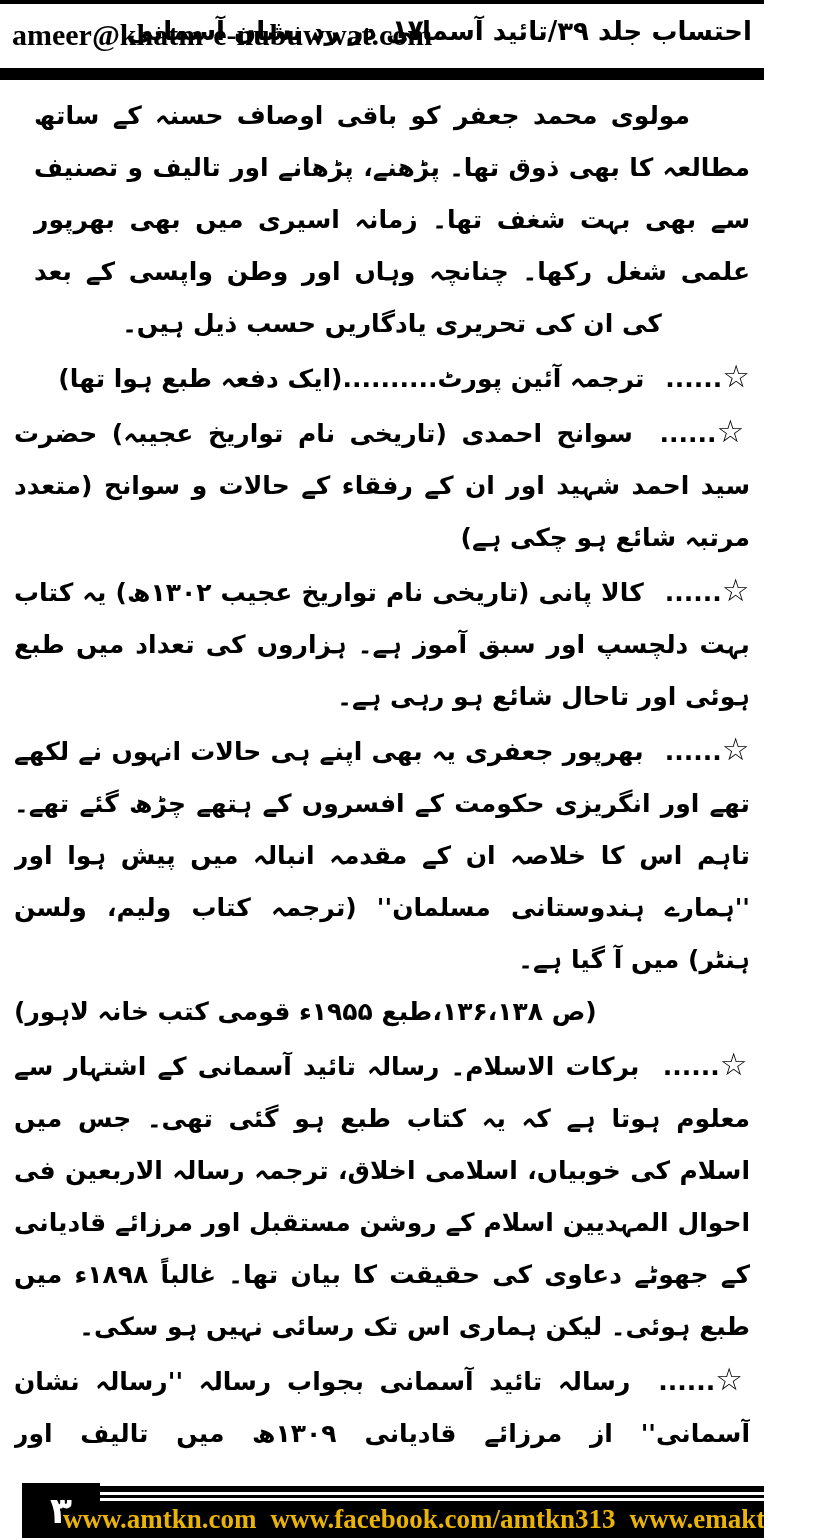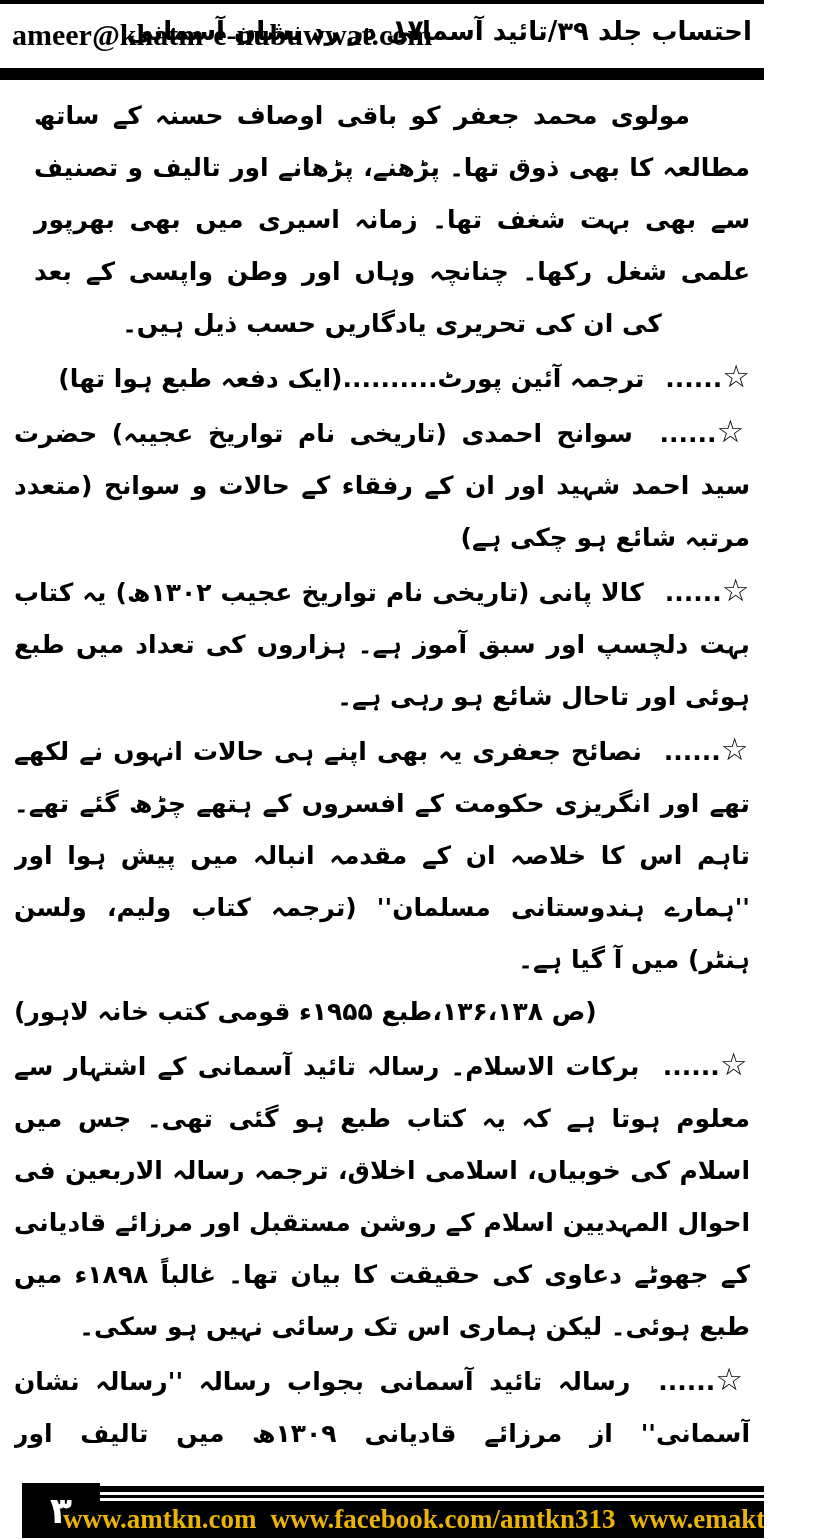--- a/index.html
+++ b/index.html
@@ -63,21 +63,21 @@
 
     <p class="block para">مولوی محمد جعفر کو باقی اوصاف حسنہ کے ساتھ مطالعہ کا بھی ذوق تھا۔ پڑھنے، پڑھانے اور تالیف و تصنیف سے بھی بہت شغف تھا۔ زمانہ اسیری میں بھی بھرپور علمی شغل رکھا۔ چنانچہ وہاں اور وطن واپسی کے بعد کی ان کی تحریری یادگاریں حسب ذیل ہیں۔</p>
 
     <p class="block star-item"><span class="star">☆</span><span class="dots">......</span> <span>ترجمہ آئین پورٹ..........(ایک دفعہ طبع ہوا تھا)</span></p>
 
 
     <p class="block star-item"><span class="star">☆</span><span class="dots">......</span> <span>سوانح احمدی (تاریخی نام تواریخ عجیبہ) حضرت سید احمد شہید اور ان کے رفقاء کے حالات و سوانح (متعدد مرتبہ شائع ہو چکی ہے)</span></p>
 
     <p class="block star-item"><span class="star">☆</span><span class="dots">......</span> <span>کالا پانی (تاریخی نام تواریخ عجیب ۱۳۰۲ھ) یہ کتاب بہت دلچسپ اور سبق آموز ہے۔ ہزاروں کی تعداد میں طبع ہوئی اور تاحال شائع ہو رہی ہے۔</span></p>
 
-    <p class="block star-item"><span class="star">☆</span><span class="dots">......</span> <span>نصائح جعفری یہ بھی اپنے ہی حالات انہوں نے لکھے تھے اور انگریزی حکومت کے افسروں کے ہتھے چڑھ گئے تھے۔ تاہم اس کا خلاصہ ان کے مقدمہ انبالہ میں پیش ہوا اور ''ہمارے ہندوستانی مسلمان'' (ترجمہ کتاب ولیم، ولسن ہنٹر) میں آ گیا ہے۔</span></p>
+    <p class="block star-item"><span class="star">☆</span><span class="dots">......</span> <span>بھرپور جعفری یہ بھی اپنے ہی حالات انہوں نے لکھے تھے اور انگریزی حکومت کے افسروں کے ہتھے چڑھ گئے تھے۔ تاہم اس کا خلاصہ ان کے مقدمہ انبالہ میں پیش ہوا اور ''ہمارے ہندوستانی مسلمان'' (ترجمہ کتاب ولیم، ولسن ہنٹر) میں آ گیا ہے۔</span></p>
 
     <p class="block cite">(ص ۱۳۶،۱۳۸،طبع ۱۹۵۵ء قومی کتب خانہ لاہور)</p>
 
     <p class="block star-item"><span class="star">☆</span><span class="dots">......</span> <span>برکات الاسلام۔ رسالہ تائید آسمانی کے اشتہار سے معلوم ہوتا ہے کہ یہ کتاب طبع ہو گئی تھی۔ جس میں اسلام کی خوبیاں، اسلامی اخلاق، ترجمہ رسالہ الاربعین فی احوال المہدیین اسلام کے روشن مستقبل اور مرزائے قادیانی کے جھوٹے دعاوی کی حقیقت کا بیان تھا۔ غالباً ۱۸۹۸ء میں طبع ہوئی۔ لیکن ہماری اس تک رسائی نہیں ہو سکی۔</span></p>
 
     <p class="block star-item"><span class="star">☆</span><span class="dots">......</span> <span>رسالہ تائید آسمانی بجواب رسالہ ''رسالہ نشان آسمانی'' از مرزائے قادیانی ۱۳۰۹ھ میں تالیف اور ۱۳۱۰ھ،۱۸۹۲ء میں اختر ہند پریس ہال بازار امرتسر (مشرقی پنجاب) طبع ہوا۔</span></p>
 
   </div>
 
   <div class="footer-numbox">۳</div>

